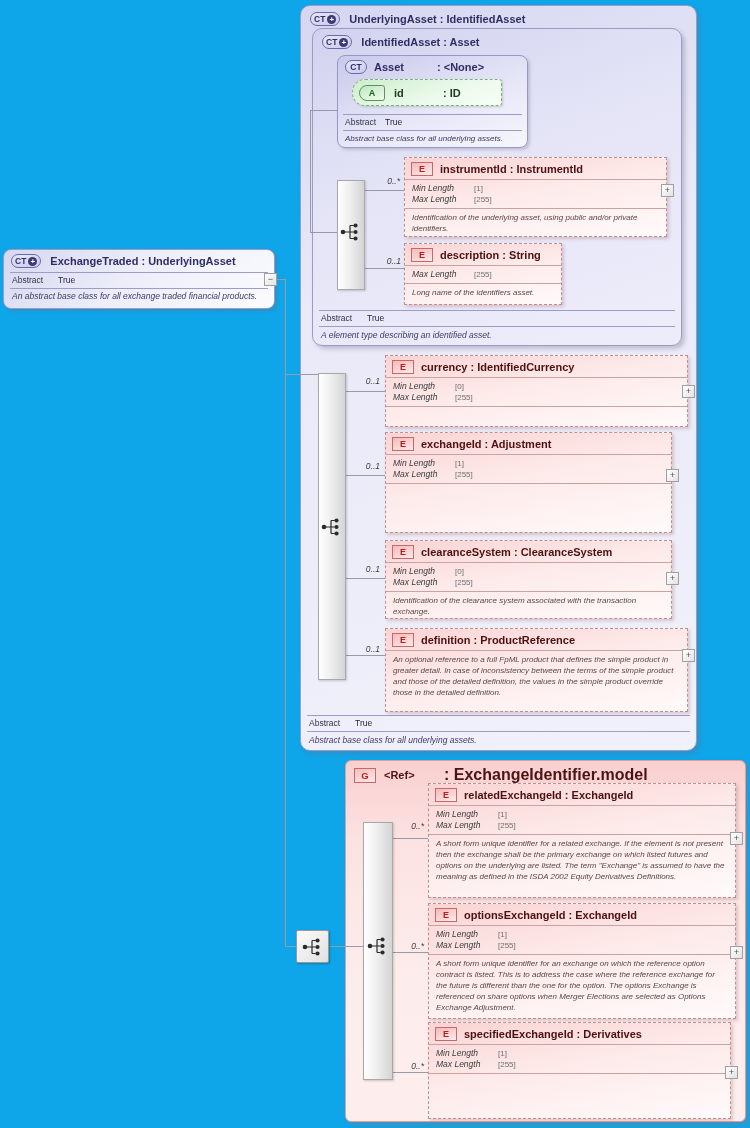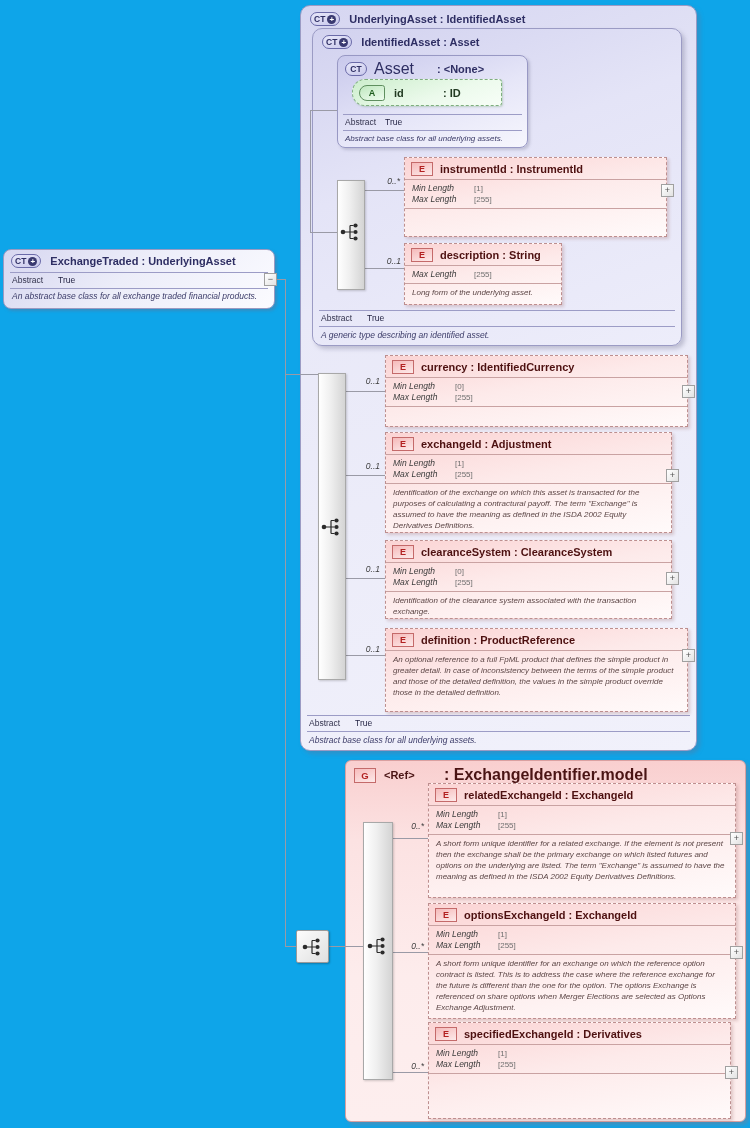--- a/index.html
+++ b/index.html
@@ -106,21 +106,21 @@
   #et-box .ab-row, #et-box .ct-desc-row { margin:0 6px; }
   #et-box .ct-desc { padding:2px 8px 0; }
 
   
   #asset-box {
     position:absolute; left:337px; top:55px; width:191px; height:93px; border-radius:8px;
     border:1px solid #9898c4; background:linear-gradient(160deg,#c9c9ec 0%,#e6e6f8 55%,#f6f6fd 100%);
     box-shadow:2px 2px 3px rgba(110,110,140,.3); z-index:2;
   }
   #asset-box .ct-h { padding:4px 7px; gap:7px; }
-  .asset-name { font-weight:normal; font-size:16px; color:#2e2e63; width:56px; flex:0 0 auto; }
+  .asset-name { font-weight:bold; font-size:11px; color:#2e2e63; width:56px; flex:0 0 auto; }
   .asset-type { font-weight:bold; font-size:11px; color:#2e2e63; }
   #asset-box .ct-foot { left:5px; right:5px; bottom:4px; }
   #asset-box .ct-desc { font-size:8px; }
 
   
   #id-box {
     position:absolute; left:352px; top:79px; width:150px; height:27px;
     border:1px dashed #7fae7f; border-radius:13px 3px 3px 13px;
     background:linear-gradient(160deg,#cdeecd 0%,#ecfaec 60%,#f7fef7 100%);
     display:flex; align-items:center; gap:9px; padding:0 8px 0 6px;
@@ -175,21 +175,21 @@
         <span class="ct-txt">CT</span>
         <span class="ct-plus">+</span>
       </span>
       <span class="ct-t">IdentifiedAsset : Asset</span>
     </div>
     <div class="ct-foot">
       <div class="ab-row">
         <span class="ab-l">Abstract</span>
         <span class="ab-v">True</span>
       </div>
-      <div class="ct-desc">A generic type describing an identified asset.</div>
+      <div class="ct-desc">A element type describing an identified asset.</div>
     </div>
   </div>
 
   <div id="asset-box">
     <div class="ct-h">
       <span class="ct-ic" style="min-width:22px;">
         <span class="ct-txt">CT</span>
       </span>
       <span class="asset-name">Asset</span>
       <span class="asset-type">: &lt;None&gt;</span>
@@ -275,36 +275,37 @@
     <div class="el-f">
       <div class="f-row">
           <span class="f-n">Min Length</span>
           <span class="f-v">[1]</span>
         </div>
       <div class="f-row">
           <span class="f-n">Max Length</span>
           <span class="f-v">[255]</span>
         </div>
     </div>
+    <div class="el-a">Identification of the underlying asset, using public and/or private identifiers.</div>
   </div>
   <div class="plus" style="left:661px;top:184px;">+</div>
 
   <div class="occ" style="left:373px;top:256px;width:28px;">0..1</div>
   <div class="el" style="left:404px;top:243px;width:158px;height:62px;">
     <div class="el-h">
       <span class="e-ic">E</span>
       <span class="el-t">description : String</span>
     </div>
     <div class="el-f">
       <div class="f-row">
           <span class="f-n">Max Length</span>
           <span class="f-v">[255]</span>
         </div>
     </div>
-    <div class="el-a">Long form of the underlying asset.</div>
+    <div class="el-a">Long name of the identifiers asset.</div>
   </div>
 
   <div class="occ" style="left:352px;top:376px;width:28px;">0..1</div>
   <div class="el" style="left:385px;top:355px;width:303px;height:72px;">
     <div class="el-h">
       <span class="e-ic">E</span>
       <span class="el-t">currency : IdentifiedCurrency</span>
     </div>
     <div class="el-f">
       <div class="f-row">
@@ -328,21 +329,20 @@
     <div class="el-f">
       <div class="f-row">
           <span class="f-n">Min Length</span>
           <span class="f-v">[1]</span>
         </div>
       <div class="f-row">
           <span class="f-n">Max Length</span>
           <span class="f-v">[255]</span>
         </div>
     </div>
-    <div class="el-a">Identification of the exchange on which this asset is transacted for the purposes of calculating a contractural payoff. The term "Exchange" is assumed to have the meaning as defined in the ISDA 2002 Equity Derivatives Definitions.</div>
   </div>
   <div class="plus" style="left:666px;top:469px;">+</div>
 
   <div class="occ" style="left:352px;top:564px;width:28px;">0..1</div>
   <div class="el" style="left:385px;top:540px;width:287px;height:79px;">
     <div class="el-h">
       <span class="e-ic">E</span>
       <span class="el-t">clearanceSystem : ClearanceSystem</span>
     </div>
     <div class="el-f">

